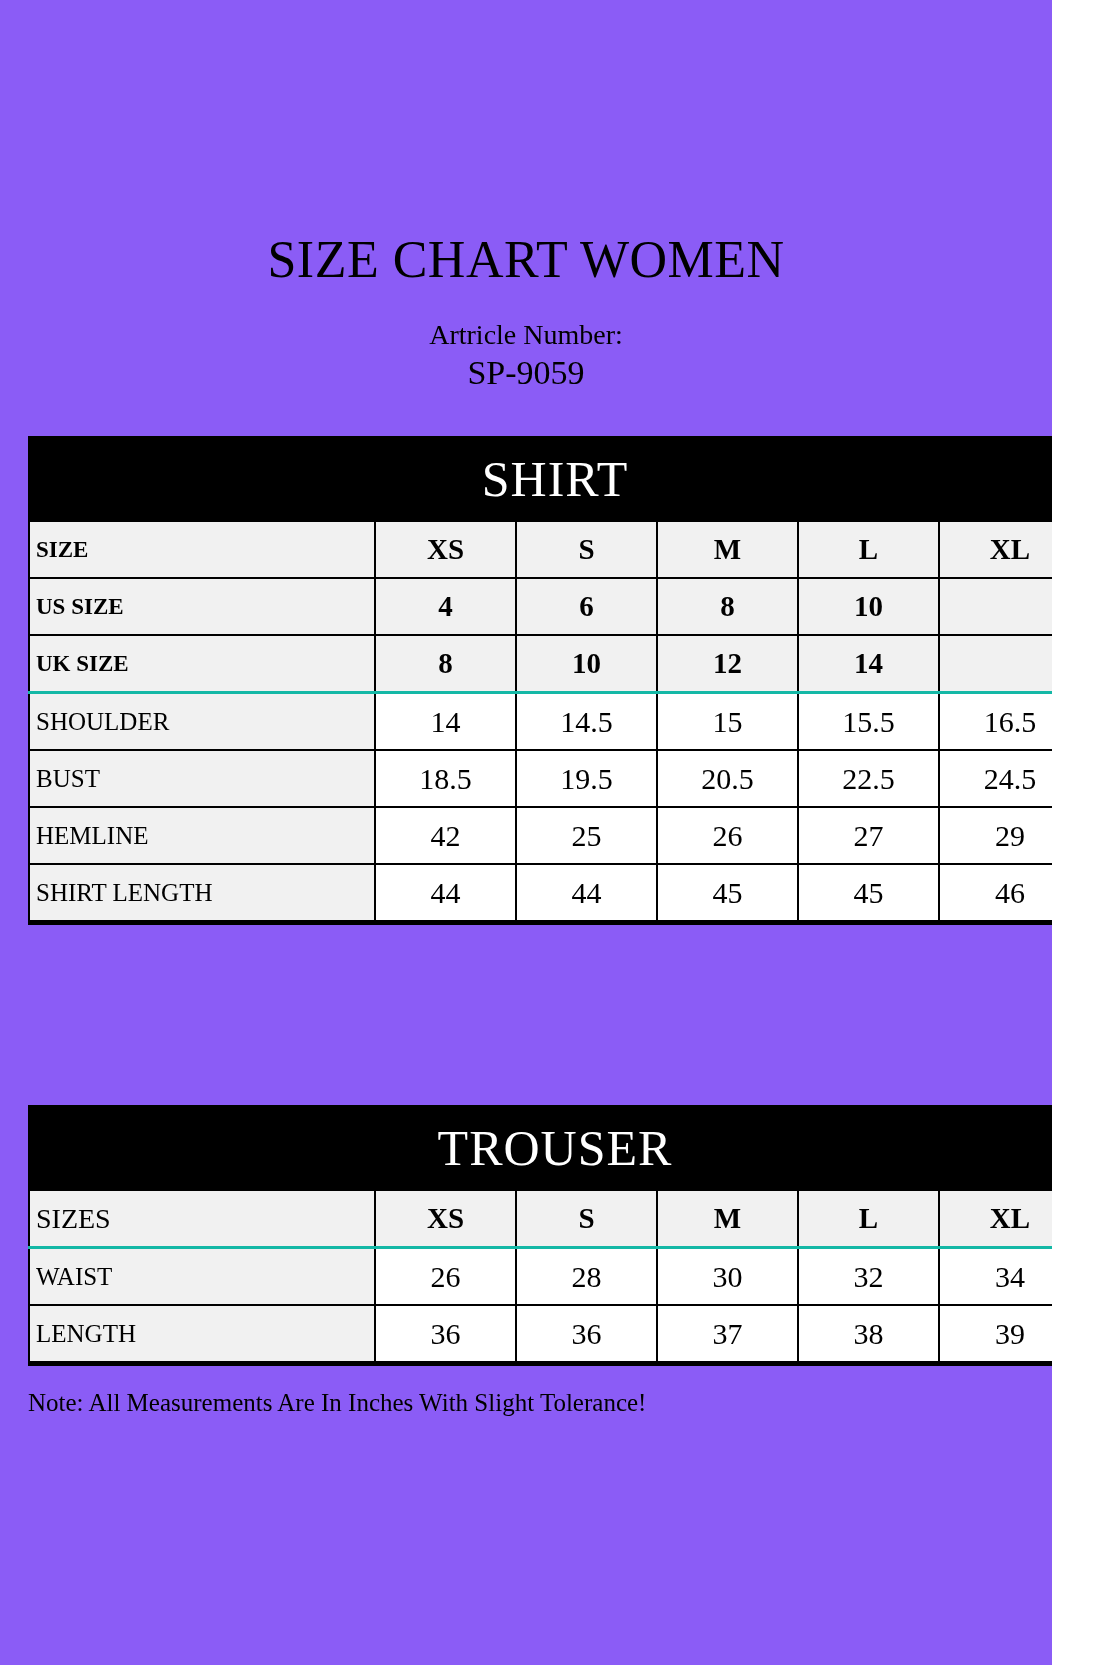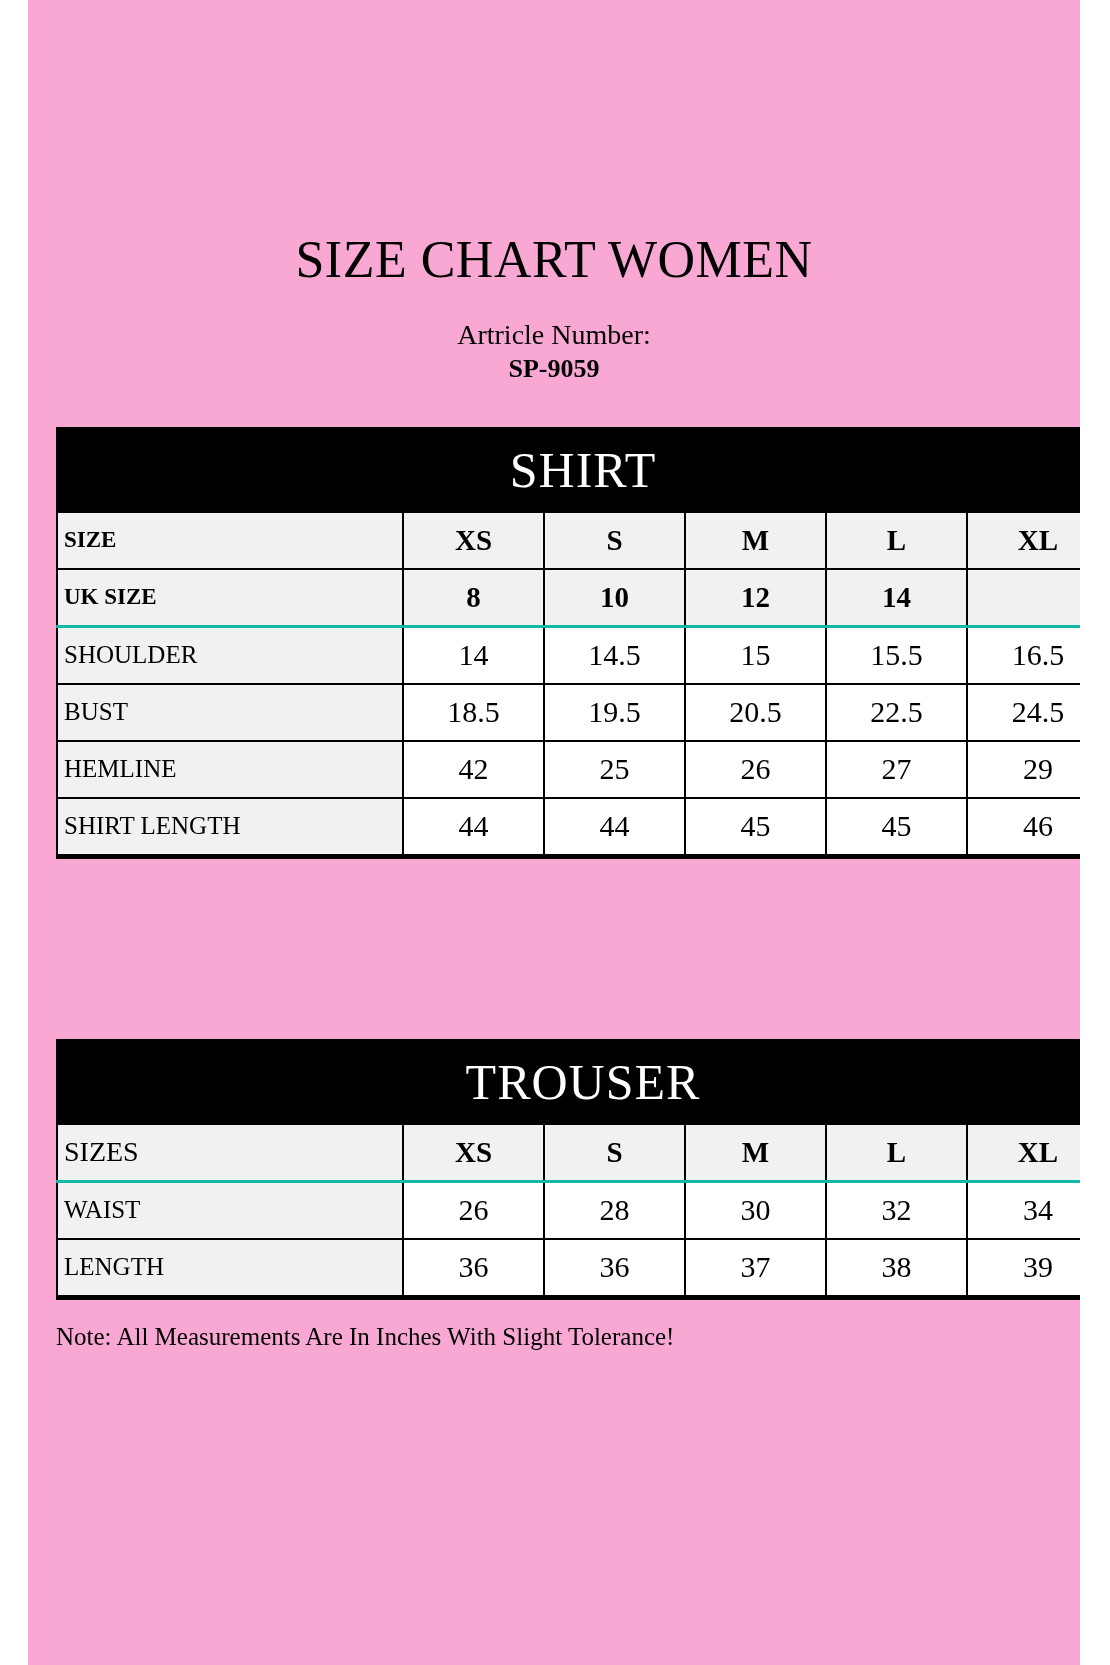--- a/index.html
+++ b/index.html
@@ -6,44 +6,43 @@
     margin: 0;
     padding: 0;
     background: #ffffff;
     color: #000000;
     font-family: "Liberation Serif", "DejaVu Serif", serif;
   }
   .page {
     position: relative;
     width: 1052px;
     height: 1665px;
-    background: #f9a8d4;
+    background: #8b5cf6;
     overflow: hidden;
-    margin-left: 28px;
   }
   .doc-header {
     padding-top: 230px;
     text-align: center;
   }
   .doc-title {
     margin: 0;
     font-size: 52px;
     font-weight: normal;
     line-height: 1.15;
     letter-spacing: 0.5px;
   }
   .article-label {
     margin-top: 28px;
     font-size: 28px;
     line-height: 1.2;
   }
   .article-number {
     margin-top: 2px;
-    font-size: 26px;
-    font-weight: bold;
+    font-size: 34px;
+    font-weight: normal;
     line-height: 1.2;
   }
   table.size-table {
     width: 1054px;
     margin: 42px 0 0 28px;
     border-collapse: collapse;
     table-layout: fixed;
     border: 2px solid #000;
     border-bottom: 5px solid #000;
   }
@@ -122,20 +121,28 @@
         <th class="table-title" colspan="6">SHIRT</th>
       </tr>
       <tr class="size-row">
         <td class="label">SIZE</td>
         <td>XS</td>
         <td>S</td>
         <td>M</td>
         <td>L</td>
         <td>XL</td>
       </tr>
+      <tr class="size-row">
+        <td class="label">US SIZE</td>
+        <td>4</td>
+        <td>6</td>
+        <td>8</td>
+        <td>10</td>
+        <td></td>
+      </tr>
       <tr class="size-row sep">
         <td class="label">UK SIZE</td>
         <td>8</td>
         <td>10</td>
         <td>12</td>
         <td>14</td>
         <td></td>
       </tr>
       <tr class="measure-row">
         <td class="label">SHOULDER</td>

